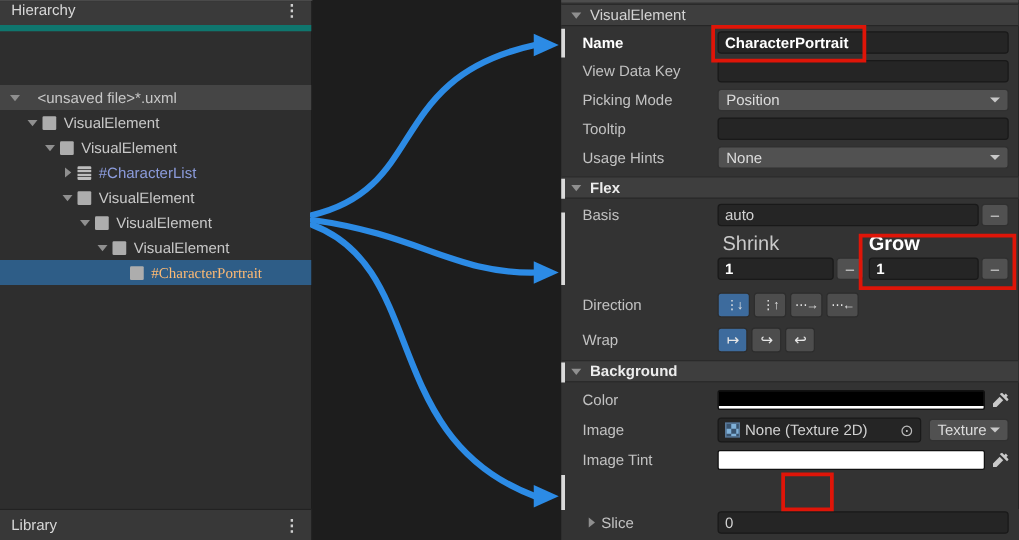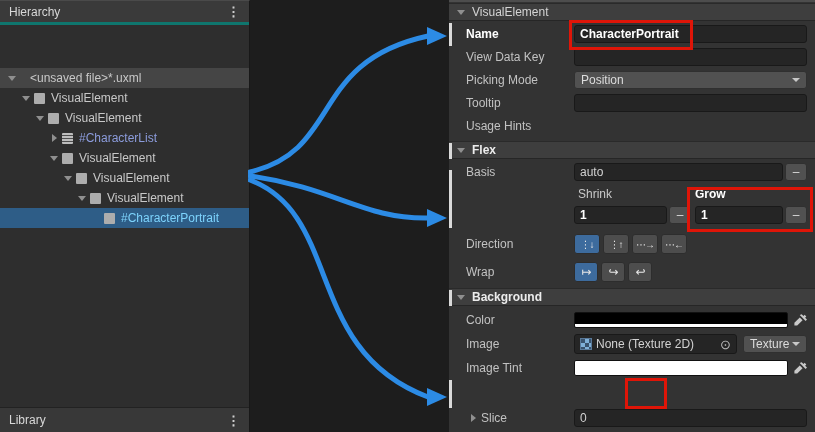--- a/index.html
+++ b/index.html
@@ -2,30 +2,30 @@
 <html><head>
 <meta charset="utf-8">
 <style>
   * { box-sizing: border-box; }
   body { margin:0; background:#1d1d1d; font-family:"Liberation Sans", sans-serif; }
   .stage { position:relative; width:815px; height:432px; background:#1d1d1d; overflow:hidden; }
 
   
   .hier { position:absolute; left:0; top:0; width:250px; height:432px; background:#2e2e2e;
           border-right:1px solid #181818; border-top:1px solid #4a4a4a; }
-  .panel-header { height:24px; background:#3a3a3a; border-bottom:3px solid #0f766e;
-          display:flex; align-items:center; justify-content:space-between; padding:0 9px;
+  .panel-header { height:24px; background:#3a3a3a; border-bottom:5px solid #0f766e;
+          display:flex; align-items:flex-start; justify-content:space-between; padding:0 9px;
           color:#d8d8d8; font-size:12px; }
   .kebab { color:#cfcfcf; font-weight:bold; font-size:13px; cursor:pointer; }
   .tree { position:absolute; top:25px; left:0; right:0; bottom:25px; padding-top:2px;margin-top:40px; }
   .trow { height:20px; display:flex; align-items:center; font-size:12px; color:#c8c8c8; }
   .trow.filerow { background:#454545; }
   .trow.selected { background:#2e5d87; }
   .named { color:#8c9cdc; }
-  .selected .named { color:#7dd3fc; }
+  .selected .named { color:#fdba74;font-family:Liberation Serif, serif; }
   .d0{padding-left:6px}.d1{padding-left:20px}.d2{padding-left:34px}.d3{padding-left:48px}
   .d4{padding-left:62px}.d5{padding-left:76px}.d6{padding-left:90px}
   .exp { width:12px; height:12px; margin-right:2px; position:relative; flex:none; }
   .exp.down::after { content:""; position:absolute; left:2px; top:4px;
       border-left:4px solid transparent; border-right:4px solid transparent; border-top:5px solid #8f8f8f; }
   .exp.right::after { content:""; position:absolute; left:4px; top:2px;
       border-top:4px solid transparent; border-bottom:4px solid transparent; border-left:5px solid #8f8f8f; }
   .eicon { width:11px; height:11px; background:#adadad; border-radius:1px; margin-right:6px; flex:none; }
   .eicon.list { background:linear-gradient(#bdbdbd 0 2px,#4e4e4e 2px 3px,#bdbdbd 3px 5px,#4e4e4e 5px 6px,#bdbdbd 6px 8px,#4e4e4e 8px 9px,#bdbdbd 9px 11px); }
   .filerow .tlabel { margin-left:10px; }
@@ -47,21 +47,21 @@
   .fieldwrap { position:absolute; left:125px; right:8px; top:50%; transform:translateY(-50%); display:flex; align-items:center; }
   .tfield { height:18px; width:100%; background:#252525; border:1px solid #191919; border-radius:3px;
       color:#d2d2d2; font-size:12px; padding:0 5px; font-family:"Liberation Sans",sans-serif;
       display:flex; align-items:center; outline:none; }
   .tfield.boldval { color:#fff; font-weight:bold; }
   .dropdown { height:18px; width:100%; background:#515151; border:1px solid #303030; border-radius:3px;
       display:flex; align-items:center; justify-content:space-between; padding:0 6px; color:#dcdcdc; font-size:12px; }
   .dd-arrow { width:0; height:0; border-left:4px solid transparent; border-right:4px solid transparent; border-top:4px solid #c8c8c8; }
   .unit-btn { width:22px; height:18px; flex:none; margin-left:2px; background:#515151; border:1px solid #303030;
       border-radius:3px; color:#ddd; display:flex; align-items:center; justify-content:center; font-size:12px; }
-  .sublabel { position:absolute; top:0; font-size:12px; color:#c9c9c9;text-align:center; }
+  .sublabel { position:absolute; top:0; font-size:16px; color:#c9c9c9;text-align:center; }
   .sublabel.bold { color:#fff; font-weight:bold; }
   .togglebtn { width:26px; height:20px; margin-right:3px; background:#4d4d4d; border:1px solid #2d2d2d;
       border-radius:3px; display:flex; align-items:center; justify-content:center; color:#e6e6e6;
       font-size:10px; letter-spacing:-1px; }
   .togglebtn.sel { background:#3d6b9d; }
   .swatch { height:16px; flex:1; border:1px solid #111; border-radius:2px; }
   .swatch.black { background:linear-gradient(#000 0 82%, #fff 82%); }
   .swatch.white { background:#fff; }
   .dropper { width:14px; height:14px; margin-left:5px; flex:none; }
   .objfield { height:20px; flex:1; background:#252525; border:1px solid #191919; border-radius:3px;
@@ -181,20 +181,26 @@
 
     <div class="irow" style="top:93px">
       <span class="ilabel">Tooltip</span>
       <div class="fieldwrap">
           <input class="tfield" value="" style="">
         </div>
     </div>
 
     <div class="irow" style="top:116px">
       <span class="ilabel">Usage Hints</span>
+      <div class="fieldwrap">
+        <div class="dropdown">
+          <span>None</span>
+          <span class="dd-arrow"></span>
+        </div>
+      </div>
     </div>
 
     <div class="sechdr bold" style="top:141px">
       <span class="exp down"></span>
       <span>Flex</span>
     </div>
 
     <div class="irow" style="top:162px">
       <span class="ilabel">Basis</span>
       <div class="fieldwrap">

